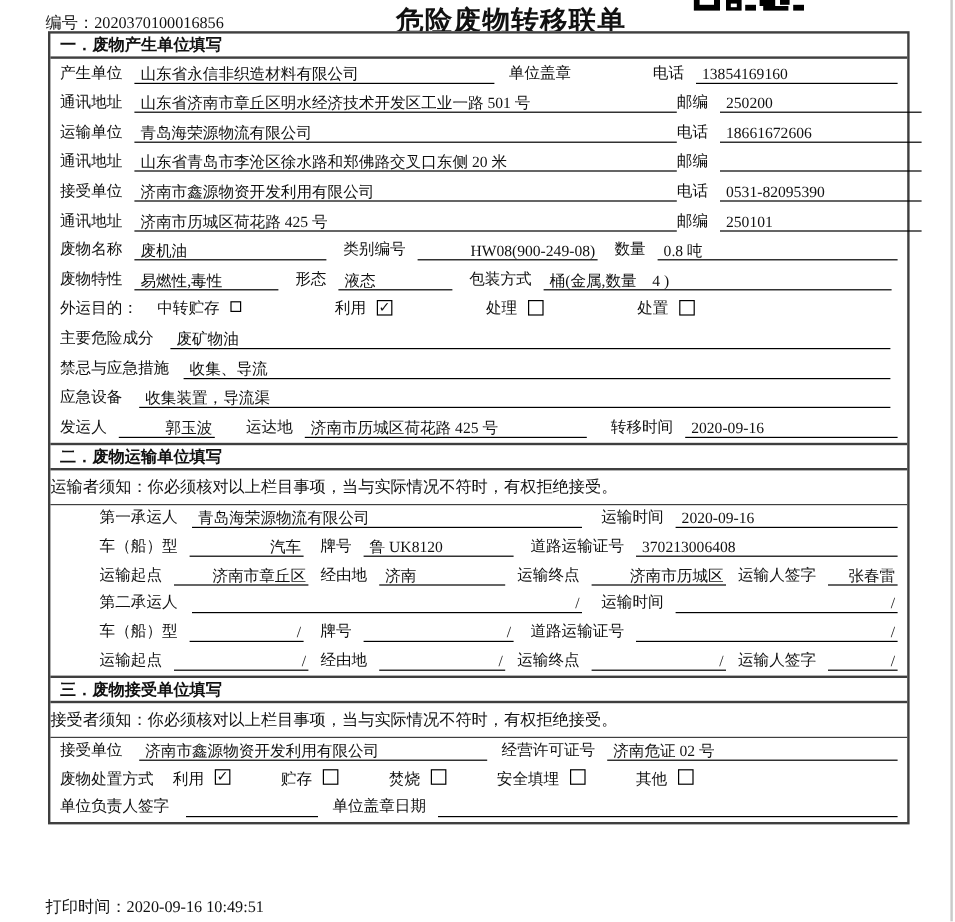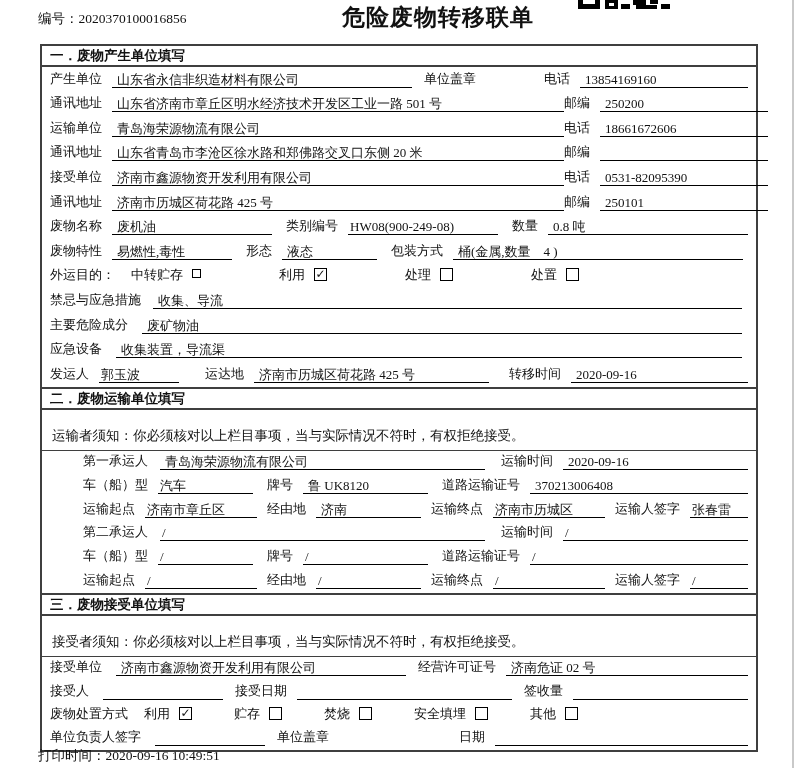--- a/index.html
+++ b/index.html
@@ -2,46 +2,46 @@
 <html><head>
 <meta charset="utf-8">
 <style>
   * { margin:0; padding:0; box-sizing:border-box; }
   html,body { width:796px; height:768px; background:#ffffff; overflow:hidden; }
   body { font-family:"Liberation Serif","DejaVu Serif",serif; color:#111; font-size:13px; position:relative; }
 
   
   .hdr { position:absolute; left:0; top:0; width:796px; height:44px; }
   .doc-no { position:absolute; left:38px; top:10px; font-size:13.5px; white-space:nowrap; }
-  .doc-title { position:absolute; left:342px; top:2px; font-size:23px; font-weight:bold; letter-spacing:1px; white-space:nowrap; }
+  .doc-title { position:absolute; left:330px; top:2px; font-size:23px; font-weight:bold; letter-spacing:1px; white-space:nowrap; }
   .qr-frag { position:absolute; left:578px; top:0; }
 
   
   .page-edge { position:absolute; left:792px; top:0; width:2px; height:768px; background:#c9c9c9; }
 
   
-  .doc-table { position:absolute; left:40px; top:44px; width:718px; border:2px solid #3f3f3f; background:#fff; }
+  .doc-table { position:absolute; left:40px; top:26px; width:718px; border:2px solid #3f3f3f; background:#fff; }
   .section { width:100%; }
   .section + .section { border-top:2px solid #3f3f3f; }
   .sec-hdr { height:21px; line-height:20px; padding-left:8px; font-weight:bold; font-size:13.5px; border-bottom:2px solid #3f3f3f; }
-  .notice { height:29px; line-height:28px; padding-left:10px; border-bottom:1.5px solid #3f3f3f; font-size:13.5px; white-space:nowrap;margin-top:12px; }
+  .notice { height:29px; line-height:28px; padding-left:0; border-bottom:1.5px solid #3f3f3f; font-size:13.5px; white-space:nowrap; }
 
   .frow { display:flex; align-items:flex-end; padding:0 8px 4px 8px; }
   .s1 .frow { height:24.6px; }
   .s2 .frow { height:23.7px;margin-left:33px; }
   .s3 .frow { height:23.4px; }
 
   .lbl { white-space:nowrap; flex:0 0 auto; }
   .u { border-bottom:1px solid #000; display:inline-block; height:17px; line-height:17px; padding:0 5px; white-space:nowrap; overflow:hidden; flex:0 0 auto; }
   .u.fill { flex:1 1 auto; }
-  .u.ctr { text-align:left; padding:0 2px; }
+  .u.ctr { text-align:right; padding:0 2px; }
   .mlauto { margin-left:auto; }
 
   .mr6{margin-right:6px}.mr10{margin-right:10px}.mr12{margin-right:12px}.mr14{margin-right:14px}.mr16{margin-right:16px}
-  .ml10{margin-left:10px}.ml12{margin-left:12px}.ml14{margin-left:14px}.ml16{margin-left:16px}.ml20{margin-left:20px}.ml26{margin-left:26px}.ml130{margin-left:130px}
+  .ml10{margin-left:10px}.ml12{margin-left:12px}.ml14{margin-left:14px}.ml16{margin-left:16px}.ml20{margin-left:20px}.ml26{margin-left:26px}.ml130{}
 
   
   .w80{width:80px}.w95{width:95px}.w105{width:105px}.w110{width:110px}.w112{width:112px}.w120{width:120px}.w125{width:125px}.w150{width:150px}.w160{width:160px}.w168{width:168px}.w215{width:215px}.w235{width:235px}
   .w290{width:290px}.w300{width:300px}.w325{width:325px}.w452{width:452px}
 
   
   .cb-group { display:flex; align-items:flex-end; }
   .cb-item { display:flex; align-items:center; }
   .purpose .cb-item { margin-right:78px; }
   .disposal .cb-item { margin-right:42px; }
@@ -156,27 +156,27 @@
             <span class="cb-box"></span>
           </span>
           <span class="cb-item">
             <span class="cb-label">处置</span>
             <span class="cb-box"></span>
           </span>
         </span>
     </div>
 
     <div class="frow">
+      <span class="lbl mr14">主要危险成分</span>
+      <span class="u fill mr6">废矿物油</span>
+    </div>
+
+    <div class="frow">
       <span class="lbl mr12">禁忌与应急措施</span>
       <span class="u fill mr6">收集、导流</span>
-    </div>
-
-    <div class="frow">
-      <span class="lbl mr14">主要危险成分</span>
-      <span class="u fill mr6">废矿物油</span>
     </div>
 
     <div class="frow">
       <span class="lbl mr14">应急设备</span>
       <span class="u fill mr6">收集装置，导流渠</span>
     </div>
 
     <div class="frow">
       <span class="lbl mr10">发运人</span>
       <span class="u w80 ctr">郭玉波</span>
@@ -250,28 +250,20 @@
     <div class="sec-hdr">三．废物接受单位填写</div>
     <div class="notice">接受者须知：你必须核对以上栏目事项，当与实际情况不符时，有权拒绝接受。</div>
 
     <div class="frow">
       <span class="lbl mr14">接受单位</span>
       <span class="u w290">济南市鑫源物资开发利用有限公司</span>
       <span class="lbl ml12 mr10">经营许可证号</span>
       <span class="u fill">济南危证 02 号</span>
     </div>
 
-    <div class="frow">
-      <span class="lbl mr14">接受人</span>
-      <span class="u w120"></span>
-      <span class="lbl ml12 mr10">接受日期</span>
-      <span class="u w215"></span>
-      <span class="lbl ml12 mr10">签收量</span>
-      <span class="u fill"></span>
-    </div>
 
     <div class="frow">
       <span class="lbl mr16">废物处置方式</span>
       <span class="cb-group disposal">
           <span class="cb-item">
             <span class="cb-label">利用</span>
             <span class="cb-box">✓</span>
           </span>
           <span class="cb-item">
             <span class="cb-label">贮存</span>

